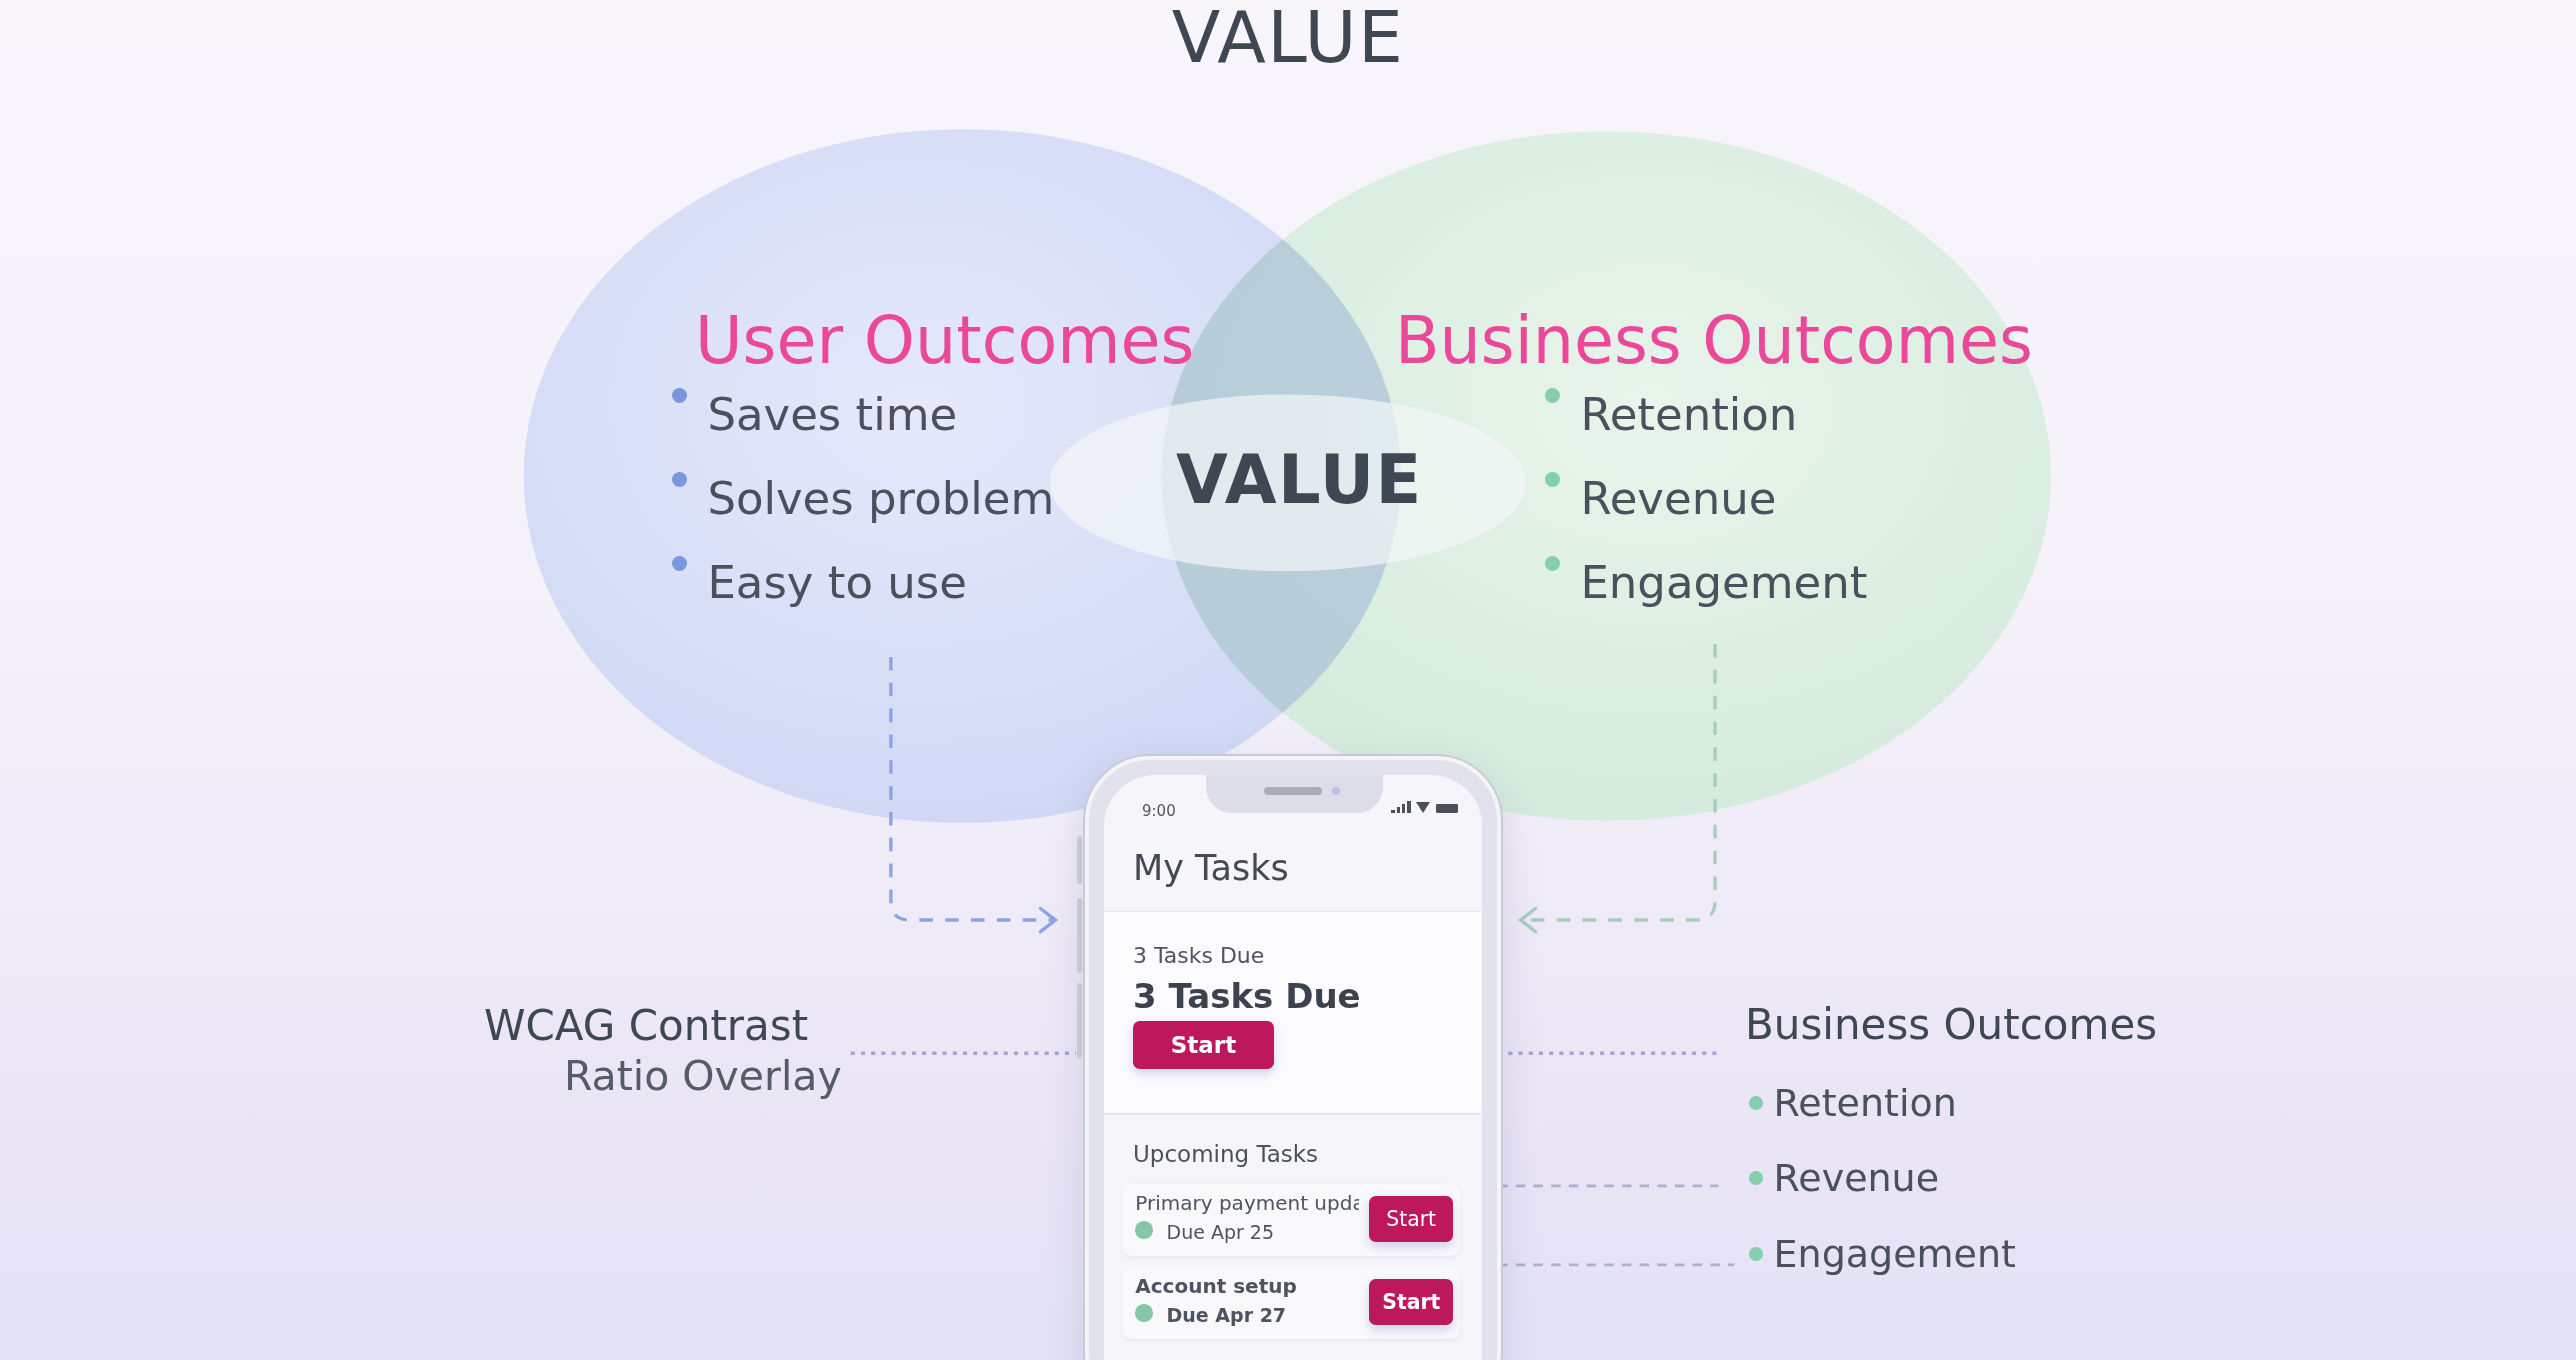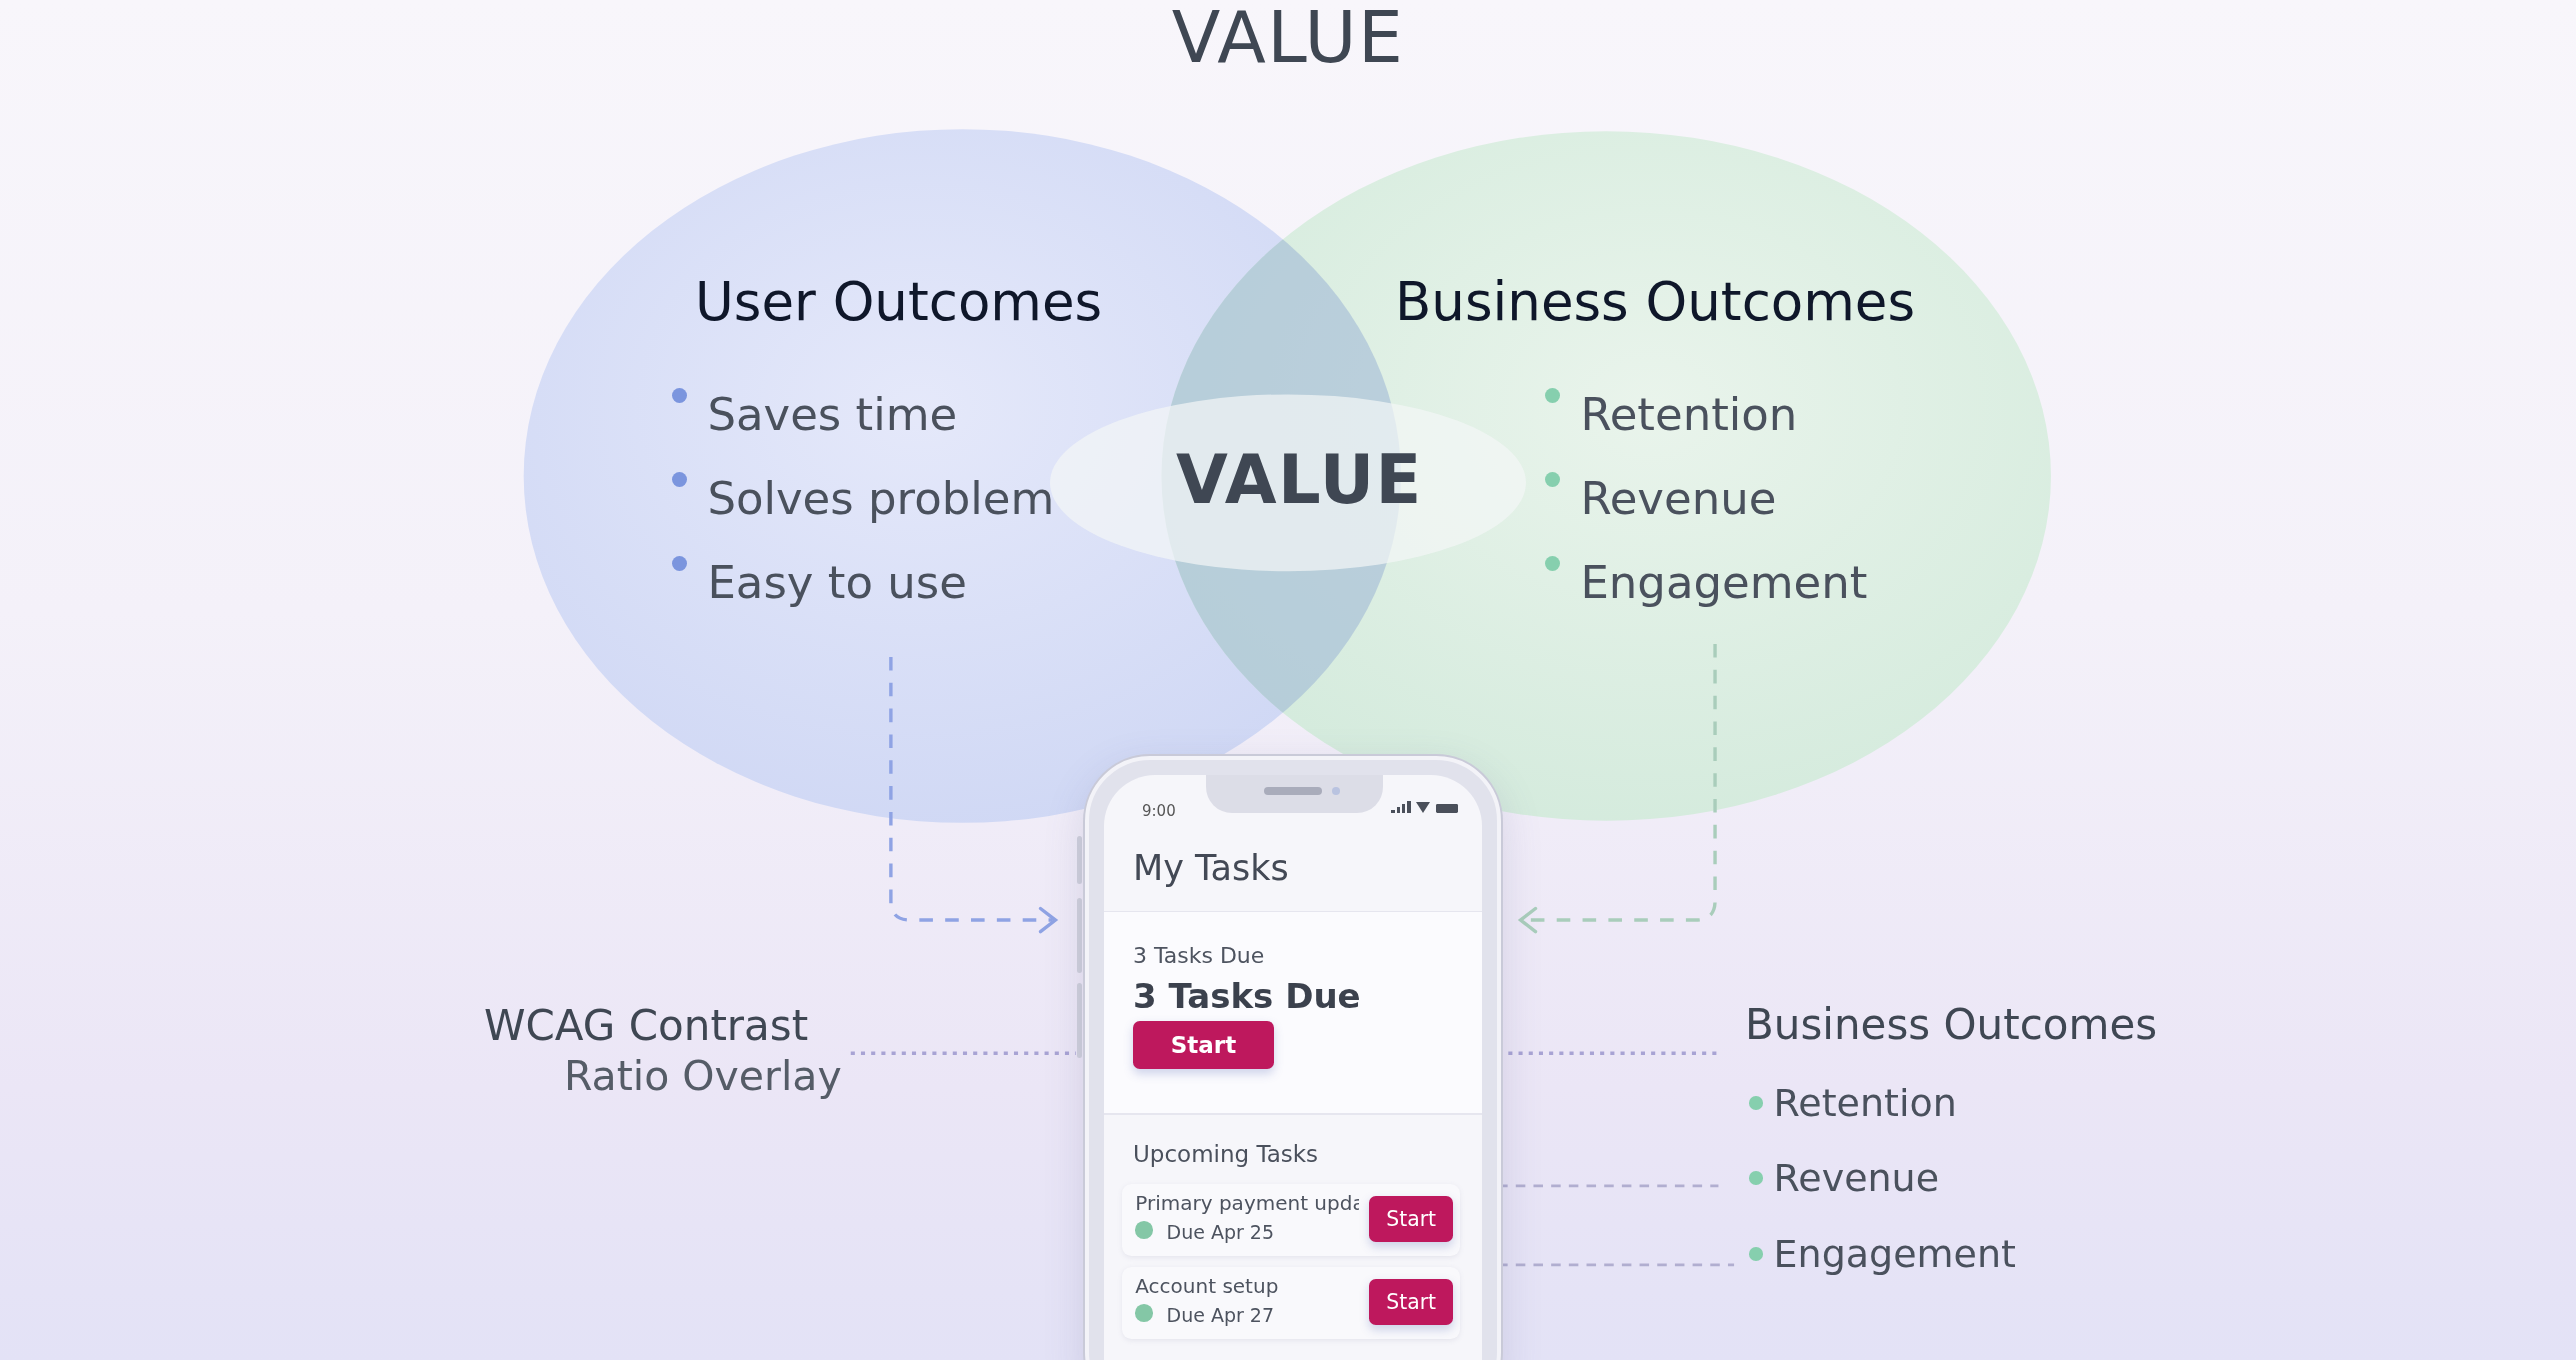--- a/index.html
+++ b/index.html
@@ -8,21 +8,21 @@
     font-family: "DejaVu Sans", sans-serif;
     background: linear-gradient(180deg, #f8f6fb 0%, #f4f1f9 45%, #ebe6f6 80%, #e3e2f6 100%);
     color:#454c58;
   }
   .abs { position:absolute; }
   .title-top {
     left:0; width:2576px; top:-4.1px; text-align:center;
     font-size:71px; letter-spacing:1.4px; color:#3f4753; font-weight:500;
   }
   svg.venn { position:absolute; left:0; top:0; }
-  .venn-title { font-size:53px; color:#0f172a; white-space:nowrap; }
+  .venn-title { font-size:65px; color:#ec4899; white-space:nowrap;margin-top:32px; }
   .bullet-row { display:flex; align-items:flex-start; white-space:nowrap; font-size:45px; color:#4a515d; }
   .dot { width:15px; height:15px; border-radius:50%; margin-right:20.4px; flex:none; }
   .dot.blue { background:#7b95de; }
   .dot.green { background:#86cfae; }
   .center-label { font-size:67px; font-weight:bold; color:#3f4753; letter-spacing:1.4px; }
   .side-title { font-size:42px; color:#3f4753; white-space:nowrap; }
   .side-sub { font-size:41px; color:#555c67; white-space:nowrap; }
   .side-bullet { display:flex; align-items:center; font-size:38px; color:#4a515d; white-space:nowrap; }
   .side-bullet .dot { width:13.6px; height:13.6px; margin-right:11px; }
 
@@ -189,21 +189,21 @@
 
     <div class="abs card" style="top:409px;">
       <div class="abs card-title">Primary payment update</div>
       <div class="abs card-due">
         <span class="gdot"></span>
         <span>Due Apr 25</span>
       </div>
       <div class="abs btn card-btn">Start</div>
     </div>
 
-    <div class="abs card" style="top:492px;">
+    <div class="abs card" style="top:492px;font-weight:bold;">
       <div class="abs card-title">Account setup</div>
       <div class="abs card-due">
         <span class="gdot"></span>
         <span>Due Apr 27</span>
       </div>
       <div class="abs btn card-btn">Start</div>
     </div>
   </div>
 </div>
 

